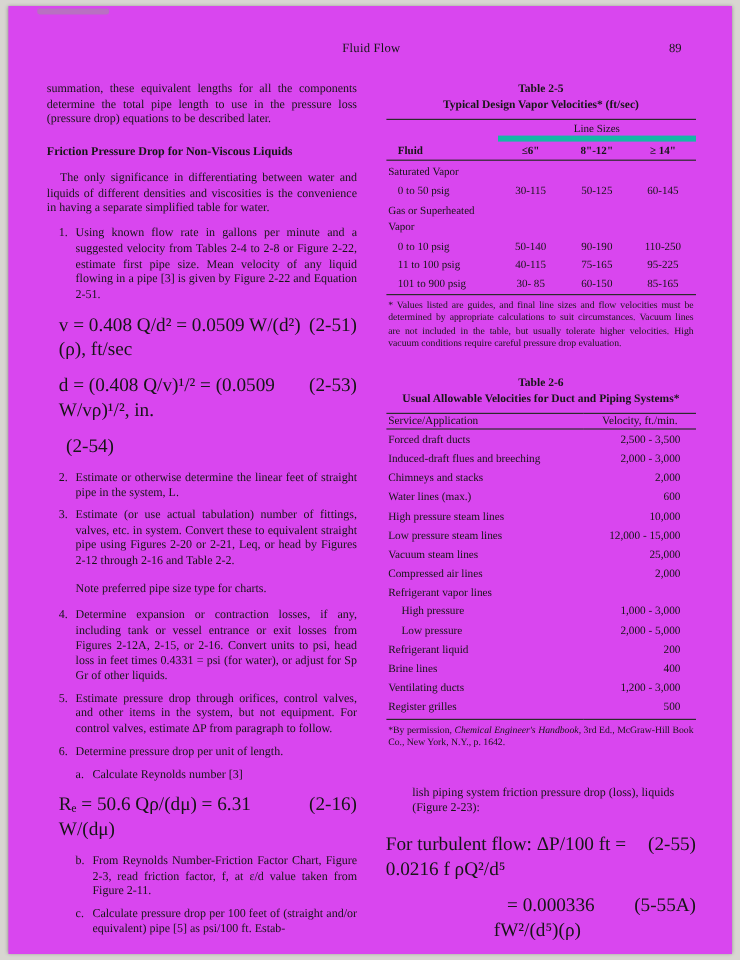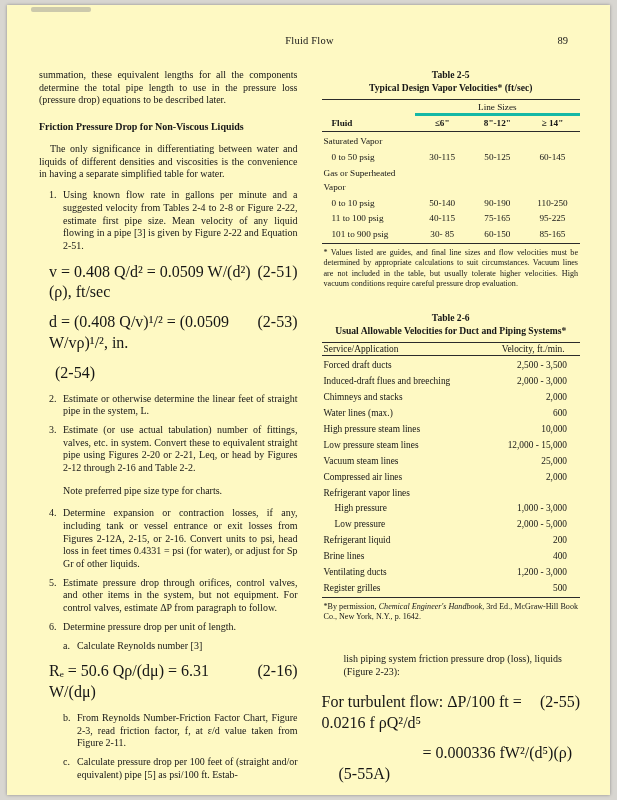--- a/index.html
+++ b/index.html
@@ -5,21 +5,21 @@
   html,body{margin:0;padding:0;}
   body{
     width:617px;height:800px;position:relative;overflow:hidden;
     background:#d8d6d1;
     font-family:"Liberation Serif","DejaVu Serif",serif;
     color:#161616;
     -webkit-font-smoothing:antialiased;
   }
   .page{
     position:absolute;left:7px;top:5px;width:603px;height:790px;
-    background:#fef9c3;box-shadow:0 0 3px rgba(0,0,0,.35);
+    background:#d946ef;box-shadow:0 0 3px rgba(0,0,0,.35);
     padding:30px 30px 18px 32px;box-sizing:border-box;overflow:hidden;
   }
   .scan-streak{position:absolute;left:24px;top:2px;width:60px;height:5px;background:#9a9a96;opacity:.5;border-radius:2px;}
 
   .pg-header{position:relative;height:14px;font-size:10.5px;}
   .hdr-title{position:absolute;left:0;right:0;text-align:center;letter-spacing:.2px;}
   .hdr-num{position:absolute;right:12px;top:0;}
 
   .content{display:flex;gap:24px;margin-top:20px;}
   .col{width:50%;box-sizing:border-box;}
@@ -38,21 +38,21 @@
   .eq .eq-body{flex:1;}
   .eq .eq-label{flex:none;padding-left:6px;}
 
   .tbl-title{text-align:center;font-weight:bold;font-size:9.6px;line-height:1.32;}
   table.doc{width:100%;border-collapse:collapse;margin-top:5px;
     border-top:1px solid #2b2b2b;border-bottom:1px solid #2b2b2b;font-size:9.2px;}
   table.doc td,table.doc th{padding:1px 2px;font-weight:normal;vertical-align:bottom;}
 
   .t25 col.c-fluid{width:36%;}
   .t25 col.c-v{width:21.3%;}
-  .t25 .group{text-align:center;border-bottom:3px solid #14b8a6;padding:2px 0 1px;}
+  .t25 .group{text-align:center;border-bottom:5px solid #14b8a6;padding:2px 0 1px;}
   .t25 .cols th{border-bottom:1px solid #2b2b2b;text-align:center;padding:2px 0 3px;font-weight:bold;}
   .t25 .cols th.fluid{text-align:left;padding-left:10px;}
   .t25 tbody td{line-height:1.5;}
   .t25 td.lbl{text-align:left;}
   .t25 td.lbl.sub{padding-left:10px;}
   .t25 td.val{text-align:center;}
   .t25 tbody tr:first-child td{padding-top:3px;}
 
   .t26 th{border-bottom:1px solid #2b2b2b;padding:2px 0 3px;font-weight:bold;font-size:9.4px;}
   .t26 th.svc{text-align:left;}
@@ -63,21 +63,21 @@
   .t26 td.val{text-align:right;padding-right:13px;}
   .t26 tbody tr:first-child td{padding-top:3px;}
 
   .fn{font-size:8.1px;line-height:1.3;margin:4px 2px 0;text-align:justify;}
   .fn i{font-style:italic;}
   .gap-table{margin-top:22px;}
 
   .rb{margin-top:30px;}
   .rb .cont{padding-left:22px;text-align:left;}
   .rb .eq{margin:14px 0 0 0;}
-  .rb .eq.ind{margin-top:9px;flex-direction:column;}
+  .rb .eq.ind{margin-top:9px;}
   .rb .eq.ind .eq-body{padding-left:90px;}
 </style>
 </head>
 <body>
 
 <div class="page">
   <div class="scan-streak"></div>
 
   <header class="pg-header">
     <span class="hdr-title">Fluid Flow</span>

